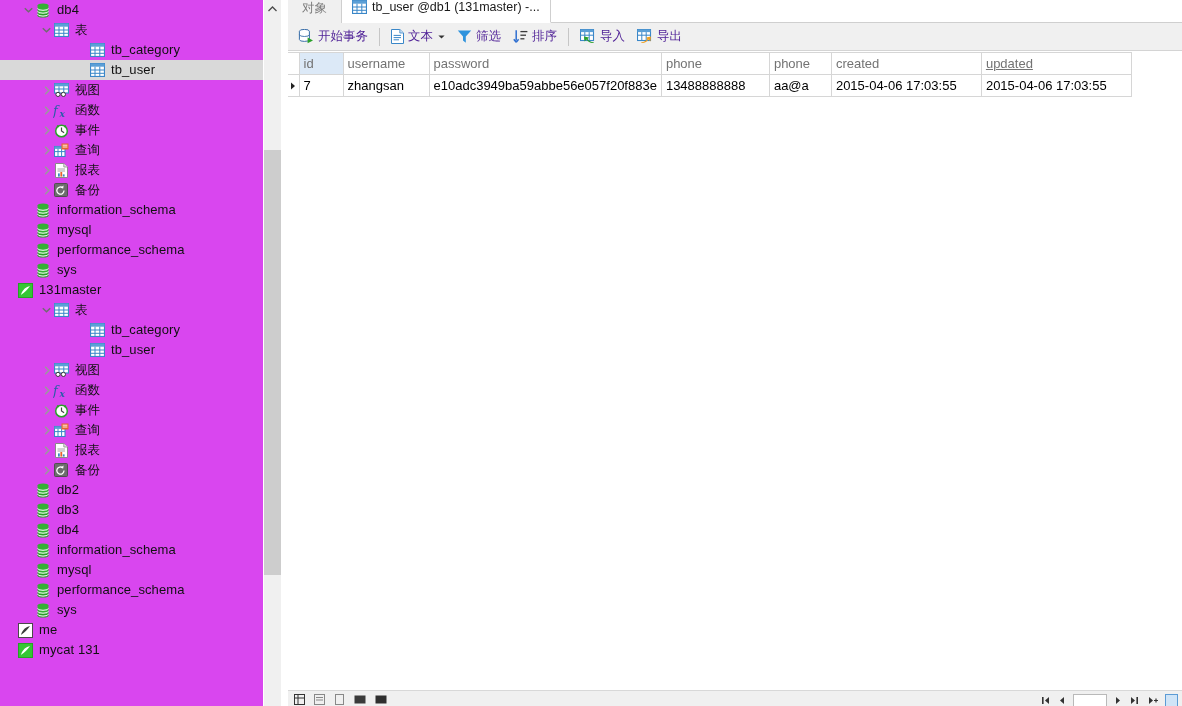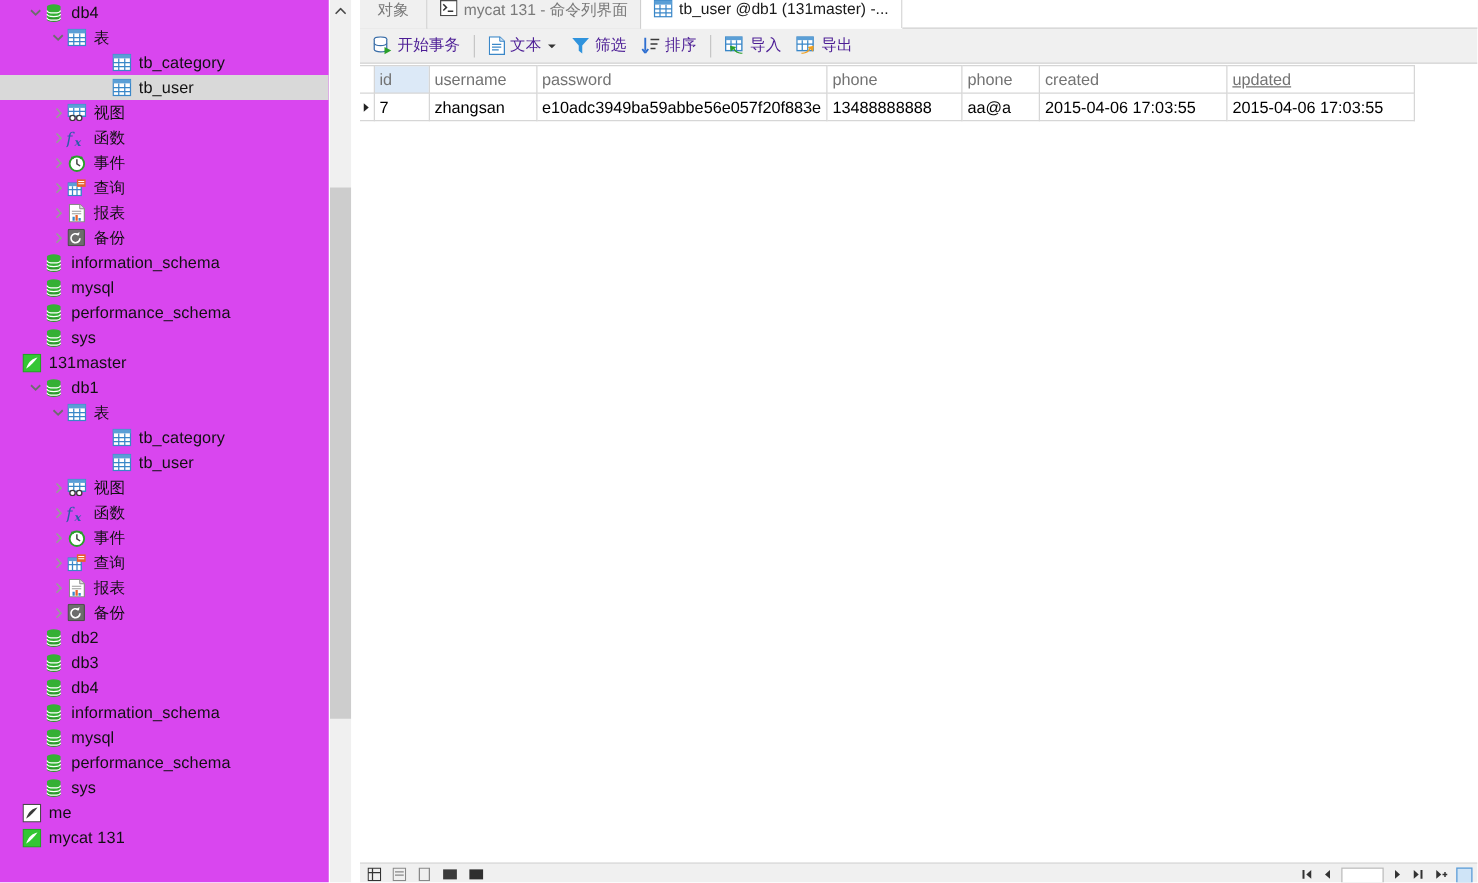--- a/index.html
+++ b/index.html
@@ -477,39 +477,20 @@
         <span class="twisty"></span>
         <span class="node-icon">
           <svg width="15" height="15" viewBox="0 0 15 15">
             <rect x="0.5" y="0.5" width="14" height="14" fill="#34c634" stroke="#25a325"></rect>
             <path d="M3 11.5 C5 6 8 4 12 3 C9.5 6.5 7 9 3.2 11.8 Z" fill="#ffffff"></path>
           </svg>
         </span>
         <span class="node-label">131master</span>
       </div>
       <div class="tree-row">
-        <span style="flex: 0 0 22px; height: 20px;"></span>
-        <span class="twisty">
-          <svg width="9" height="6" viewBox="0 0 9 6">
-            <path d="M0.8 1.2 L4.5 4.8 L8.2 1.2" stroke="#6d6d6d" stroke-width="1.4" fill="none"></path>
-          </svg>
-        </span>
-        <span class="node-icon">
-          <svg width="14" height="15" viewBox="0 0 14 15">
-            <ellipse cx="7" cy="2.4" rx="5.4" ry="2" fill="#35b035"></ellipse>
-            <rect x="1.6" y="2.4" width="10.8" height="10.3" fill="#35b035"></rect>
-            <ellipse cx="7" cy="12.6" rx="5.4" ry="2" fill="#2b9a2b"></ellipse>
-            <path d="M1.6 5.3 a5.4 2 0 0 0 10.8 0" fill="none" stroke="#ffffff" stroke-width="1"></path>
-            <path d="M1.6 8.2 a5.4 2 0 0 0 10.8 0" fill="none" stroke="#ffffff" stroke-width="1"></path>
-            <path d="M1.6 11.1 a5.4 2 0 0 0 10.8 0" fill="none" stroke="#ffffff" stroke-width="1"></path>
-          </svg>
-        </span>
-        <span class="node-label">db1</span>
-      </div>
-      <div class="tree-row">
         <span style="flex: 0 0 40px; height: 20px;"></span>
         <span class="twisty">
           <svg width="9" height="6" viewBox="0 0 9 6">
             <path d="M0.8 1.2 L4.5 4.8 L8.2 1.2" stroke="#6d6d6d" stroke-width="1.4" fill="none"></path>
           </svg>
         </span>
         <span class="node-icon">
           <svg width="15" height="14" viewBox="0 0 15 14">
             <rect x="0.5" y="0.5" width="14" height="13" fill="#ffffff" stroke="#3a87c8" stroke-width="1.2"></rect>
             <rect x="0.5" y="0.5" width="14" height="3.2" fill="#5b9fd6"></rect>
@@ -797,30 +778,20 @@
     <div id="sidebar-thumb"></div>
   </div>
 
   <div id="sidebar-splitter"></div>
 
   <div id="main">
 
     <div id="tabbar">
         <div class="tab plain">
           <span>对象</span>
-        </div>
-        <div class="tab">
-          <span class="tab-icon">
-            <svg width="14" height="13" viewBox="0 0 14 13">
-              <rect x="0.5" y="0.5" width="13" height="12" fill="#ffffff" stroke="#4a4a4a"></rect>
-              <path d="M2.6 3.4 L5.2 5.9 L2.6 8.4" stroke="#333" stroke-width="1.2" fill="none"></path>
-              <line x1="6.2" y1="9" x2="10.6" y2="9" stroke="#333" stroke-width="1.2"></line>
-            </svg>
-          </span>
-          <span>mycat 131 - 命令列界面</span>
         </div>
         <div class="tab active">
           <span class="tab-icon">
             <svg width="15" height="14" viewBox="0 0 15 14">
               <rect x="0.5" y="0.5" width="14" height="13" fill="#ffffff" stroke="#3a87c8" stroke-width="1.2"></rect>
               <rect x="0.5" y="0.5" width="14" height="3.2" fill="#5b9fd6"></rect>
               <line x1="0.5" y1="7" x2="14.5" y2="7" stroke="#3a87c8"></line>
               <line x1="0.5" y1="10.3" x2="14.5" y2="10.3" stroke="#3a87c8"></line>
               <line x1="5" y1="3.7" x2="5" y2="13.5" stroke="#3a87c8"></line>
               <line x1="9.8" y1="3.7" x2="9.8" y2="13.5" stroke="#3a87c8"></line>

